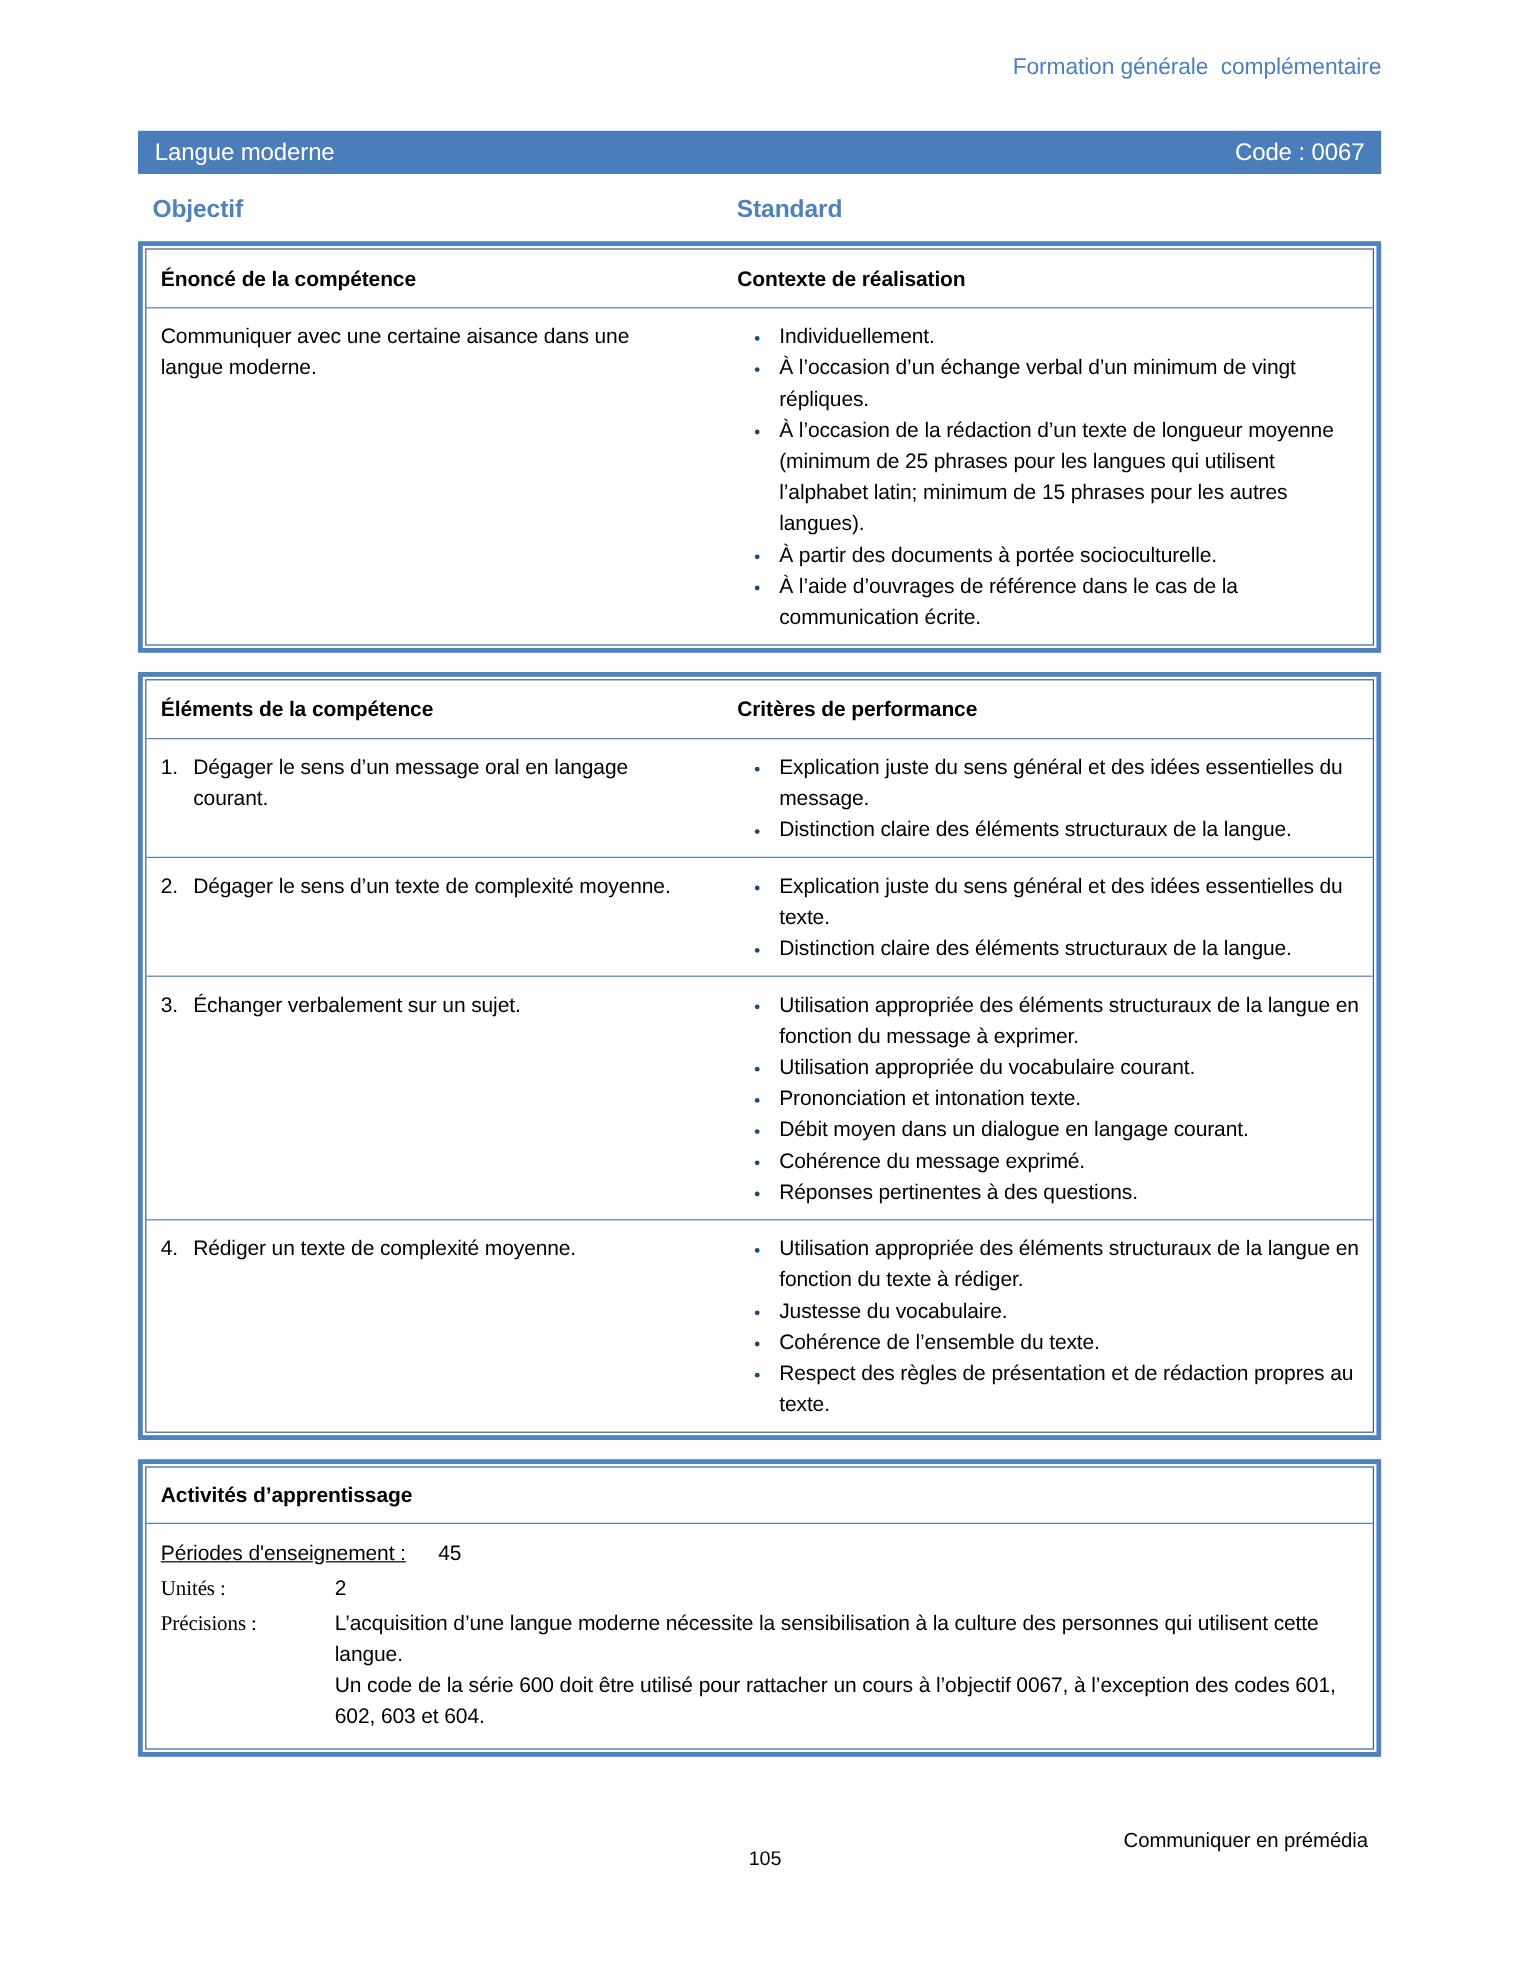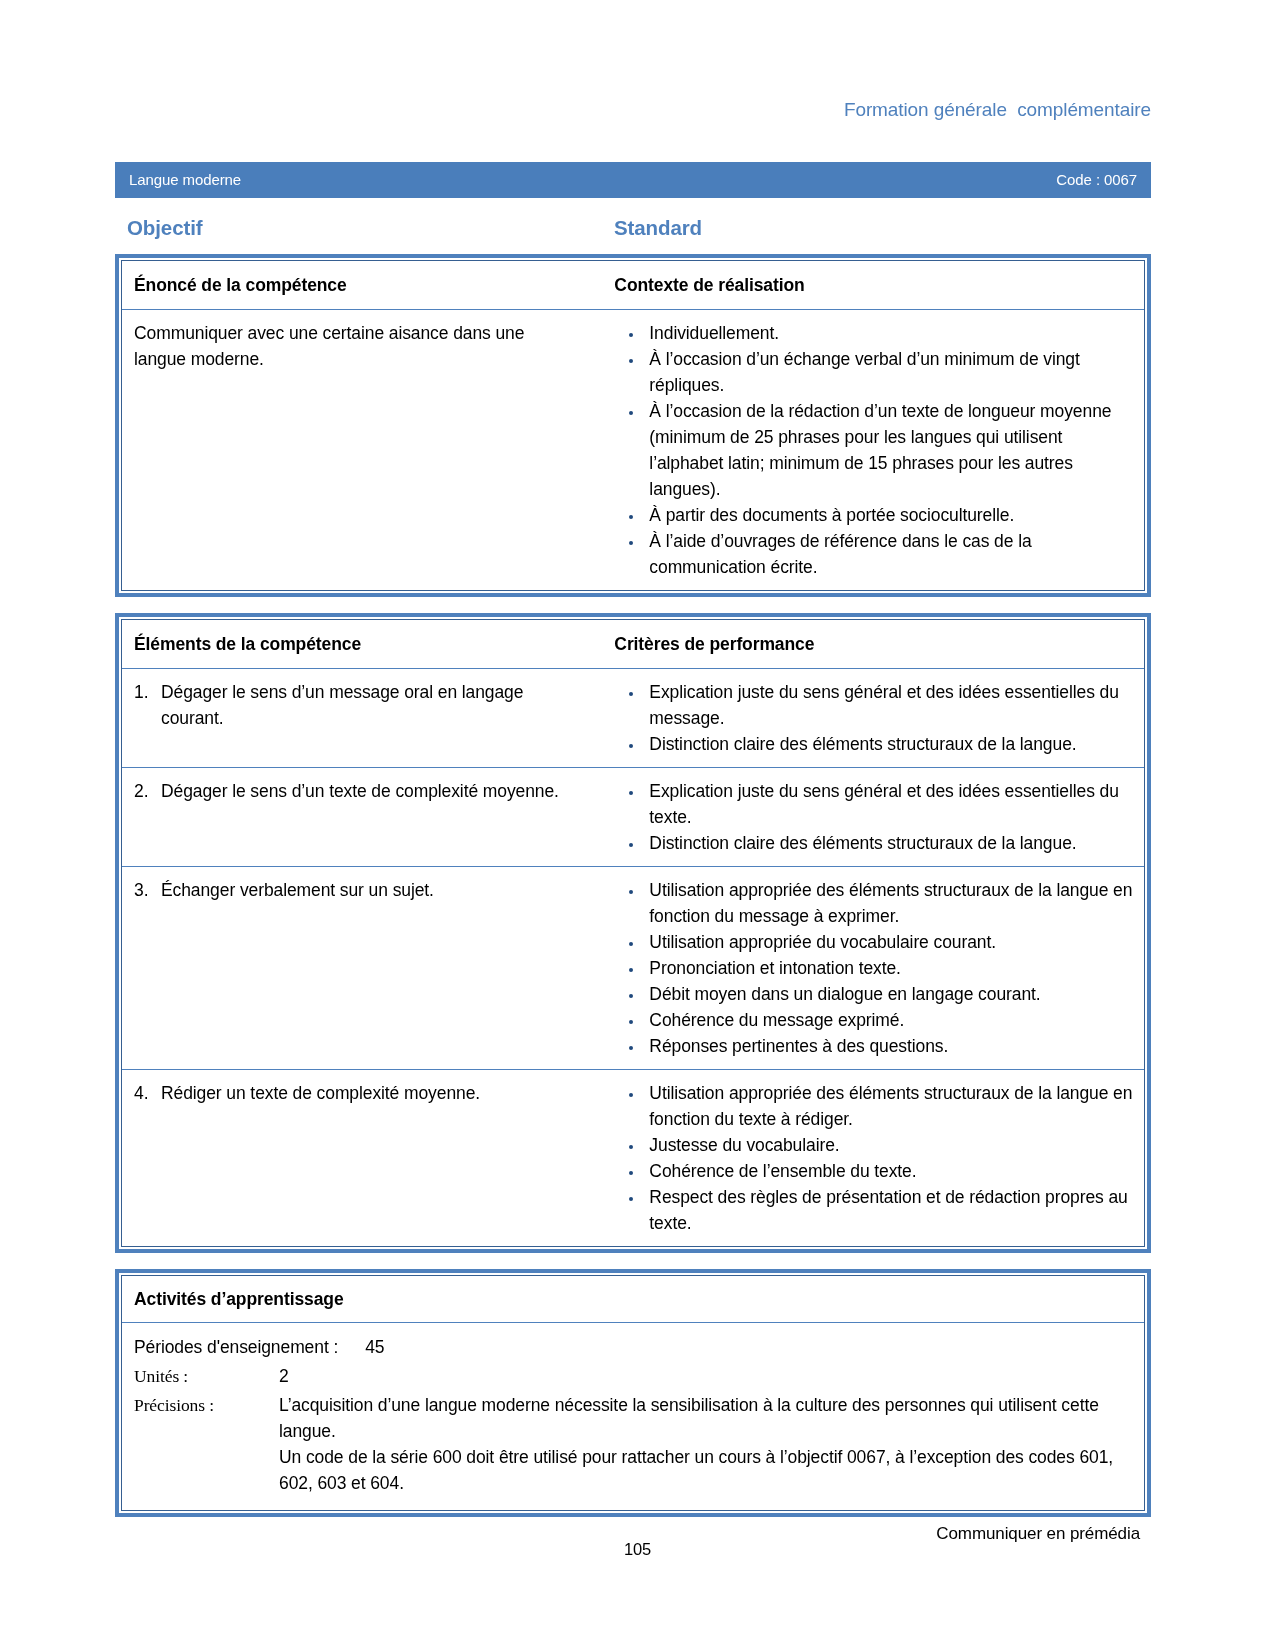--- a/index.html
+++ b/index.html
@@ -13,35 +13,35 @@
     color:#000;
     overflow:hidden;
     --accent:#4f81bd;
     --banner:#4a7ebb;
     --inner:#365f91;
     --bullet:#1f497d;
   }
   .content { position:absolute; left:115px; top:0; width:1036px; }
 
   .doc-header {
-    padding-top:97px;
+    padding-top:44px;
     text-align:right;
     color:var(--accent);
     font-size:19px;
     white-space:pre-wrap;
   }
 
   .banner {
     margin-top:39px;
     background:var(--banner);
     color:#fff;
     height:36px; line-height:36px;
     padding:0 14px;
     display:flex; justify-content:space-between;
-    font-size:15px;
+    font-size:20px;
   }
 
   .headings { display:flex; margin-top:17px; font-weight:bold; color:var(--accent); font-size:20.5px; }
   .headings .h-left  { width:47.1%; padding-left:12px; box-sizing:border-box; }
   .headings .h-right { flex:1; padding-left:11px; box-sizing:border-box; }
 
   
   .tbl { border:4px solid var(--accent); padding:2px; margin-top:13px; background:#fff; }
   .tbl-inner { border:1px solid var(--inner); }
 
@@ -58,21 +58,21 @@
   .item .num { width:27px; flex:none; }
 
   ul.bullets { margin:0; padding:0 0 0 30px; }
   ul.bullets li { padding-left:5px; }
   ul.bullets li::marker { color:var(--bullet); font-size:0.85em; }
 
   
   .act-title { font-weight:bold; padding:10px 12px; border-bottom:1px solid var(--accent); }
   .act-body { padding:8px 12px 14px; }
   .act-row { display:flex; margin-top:3px; }
-  .act-label-wide { flex:none; }
+  .act-label-wide { flex:none;text-decoration:underline; }
   .act-label { width:145px; flex:none;font-family:Liberation Serif, serif; }
   .act-value-periodes { margin-left:27px; }
   .act-text p { margin:0; }
 
   .footer-right { position:absolute; right:135px; bottom:103px; font-size:17px; }
   .page-num { position:absolute; left:0; bottom:88px; width:100%; text-align:center; font-size:16.5px;margin-top:35px; }
 </style>
 </head>
 <body>
 

